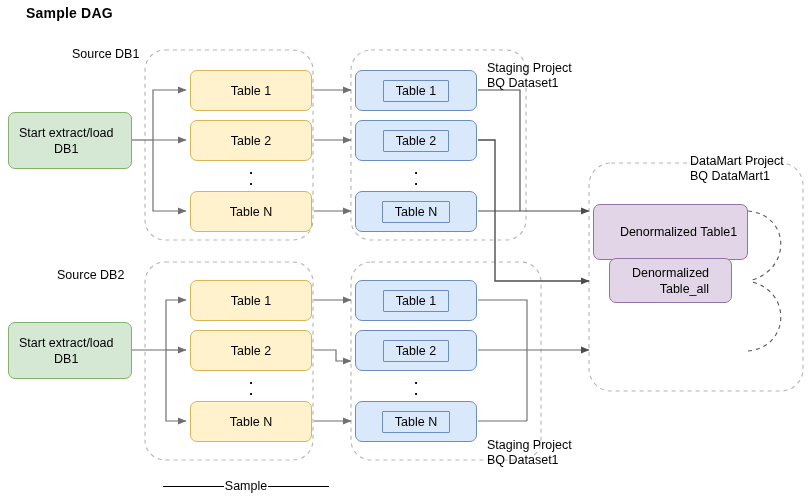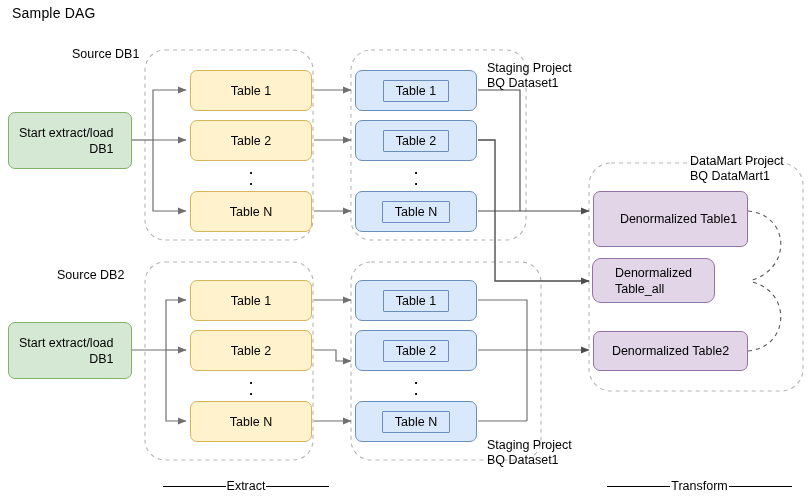--- a/index.html
+++ b/index.html
@@ -28,28 +28,28 @@
   }
   .node {
     position: absolute;
     box-sizing: border-box;
     display: flex;
     align-items: center;
     justify-content: center;
     border-radius: 7px;
     font-size: 12.5px;
     line-height: 16px;
-    text-align: left;
+    text-align: right;
     z-index: 3;
   }
   .node-green {
     background: #d5e8d4;
     border: 1.4px solid #82b366;
     justify-content: flex-start;
-    text-align: right;
+    text-align: center;
     padding: 0 10px;
   }
   .node-yellow {
     background: #fff2cc;
     border: 1.4px solid #d6b656;
   }
   .node-blue {
     background: #dae8fc;
     border: 1.4px solid #6c8ebf;
   }
@@ -69,24 +69,24 @@
     position: absolute;
     font-size: 12.5px;
     line-height: 15px;
     white-space: pre;
     z-index: 4;
     color: #000;
   }
   .label.center { text-align: left; }
   #title {
     position: absolute;
-    left: 12px;
+    left: 26px;
     top: 5px;
     font-size: 14px;
-    font-weight: normal;
+    font-weight: bold;
     letter-spacing: 0.2px;
     z-index: 5;
   }
   .vdots {
     position: absolute;
     width: 10px;
     text-align: center;
     font-size: 13px;
     line-height: 11px;
     color: #000;
@@ -231,34 +231,26 @@
     <span class="inner-box">Table 1</span>
   </div>
   <div class="node node-blue" style="left:355px; top:330px; width:122px; height:41px;">
     <span class="inner-box">Table 2</span>
   </div>
   <div class="vdots" style="left:411px; top:374px;">.<br>.</div>
   <div class="node node-blue" style="left:355px; top:401px; width:122px; height:41px;">
     <span class="inner-box">Table N</span>
   </div>
 
-  <div class="node node-purple" style="left:593px; top:191px; width:155px; height:56px;padding-left:16px;">
+  <div class="node node-purple" style="left:593px; top:204px; width:155px; height:56px;padding-left:16px;">
     <span>Denormalized Table1</span>
   </div>
-  <div class="node node-purple two-line" style="left:592px; top:258px; width:123px; height:45px; flex-direction:column; gap:7px;border-radius:9px;">
+  <div class="node node-purple two-line" style="left:609px; top:258px; width:123px; height:45px; flex-direction:column; gap:7px;">
     <span>Denormalized<br>Table_all</span>
-  </div>
-  <div class="node node-purple" style="left:593px; top:331px; width:155px; height:40px;">
-    <span>Denormalized Table2</span>
   </div>
 
   <div class="phase" style="left:163px; width:166px;">
     <span class="rule"></span>
-    <span class="ptext">Extract</span>
+    <span class="ptext">Sample</span>
     <span class="rule"></span>
   </div>
-  <div class="phase" style="left:607px; width:185px;">
-    <span class="rule"></span>
-    <span class="ptext">Transform</span>
-    <span class="rule"></span>
-  </div>
 
 </div>
 
 </body></html>

